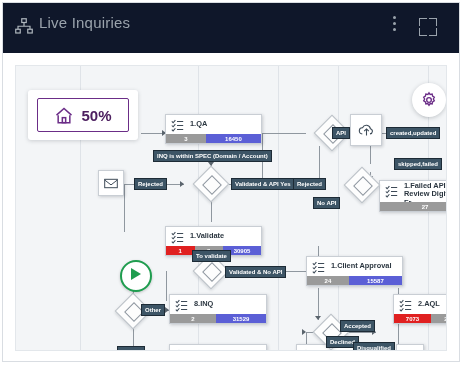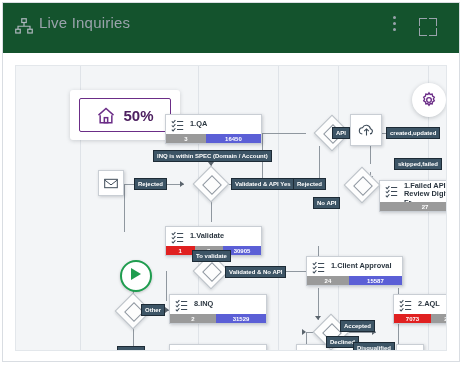--- a/index.html
+++ b/index.html
@@ -7,21 +7,21 @@
     width:464px;height:366px;overflow:hidden;
     background:#ffffff;
     font-family:"Liberation Sans","DejaVu Sans",sans-serif;
     -webkit-font-smoothing:antialiased;
   }
   .widget{
     position:absolute;left:2px;top:2px;width:458px;height:360px;
     background:#ffffff;border:1px solid #d9dde2;box-sizing:border-box;
   }
   
-  .hdr{position:absolute;left:0;top:0;width:100%;height:50px;background:#14532d;}
+  .hdr{position:absolute;left:0;top:0;width:100%;height:50px;background:#0f172a;}
   .hdr-title{
     position:absolute;left:36px;top:11px;
     font-size:15px;color:#9aa3ac;letter-spacing:.2px;white-space:nowrap;
   }
   .hdr-icon{position:absolute;left:12px;top:15px;width:18px;height:16px;color:#aeb6bd;}
   .hdr-kebab{position:absolute;right:58px;top:13px;width:14px;height:22px;cursor:pointer;}
   .hdr-kebab i{display:block;width:3px;height:3px;border-radius:50%;background:#9aa3ac;margin:0 auto 3px;}
   .hdr-expand{position:absolute;right:22px;top:15px;width:18px;height:18px;cursor:pointer;}
   .hdr-expand span{position:absolute;width:7px;height:7px;border:1.6px solid #9aa3ac;}
   .hdr-expand .c1{left:0;top:0;border-right:0;border-bottom:0;}
@@ -30,21 +30,21 @@
   .hdr-expand .c4{right:0;bottom:0;border-left:0;border-top:0;}
   
   .canvas{
     position:absolute;left:12px;top:62px;right:12px;bottom:10px;
     background:#f3f5f7;border:1px solid #e3e7eb;overflow:hidden;
   }
   .gridline{position:absolute;background:#dfe3e8;}
   
   .kpi{
     position:absolute;left:12px;top:24px;width:110px;height:50px;
-    background:#fff;border-radius:3px;box-shadow:0 1px 4px rgba(40,50,60,.20);margin-left:42px;
+    background:#fff;border-radius:3px;box-shadow:0 1px 4px rgba(40,50,60,.20);
   }
   .kpi-inner{
     position:absolute;left:9px;top:8px;right:9px;bottom:8px;
     border:1.6px solid #6b2d87;border-radius:2px;
     display:flex;align-items:center;justify-content:center;gap:7px;
   }
   .kpi-home{width:20px;height:19px;color:#6b2d87;}
   .kpi-val{font-size:15px;font-weight:bold;color:#4d2060;}
   
   .node{

